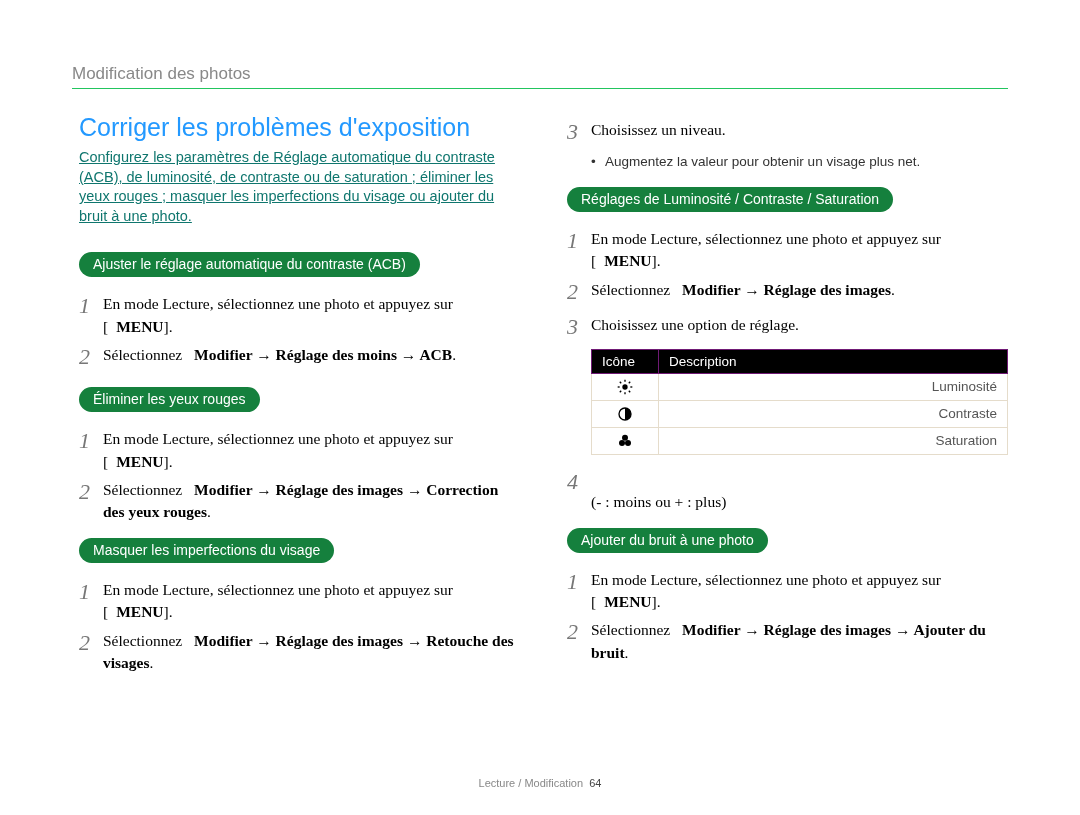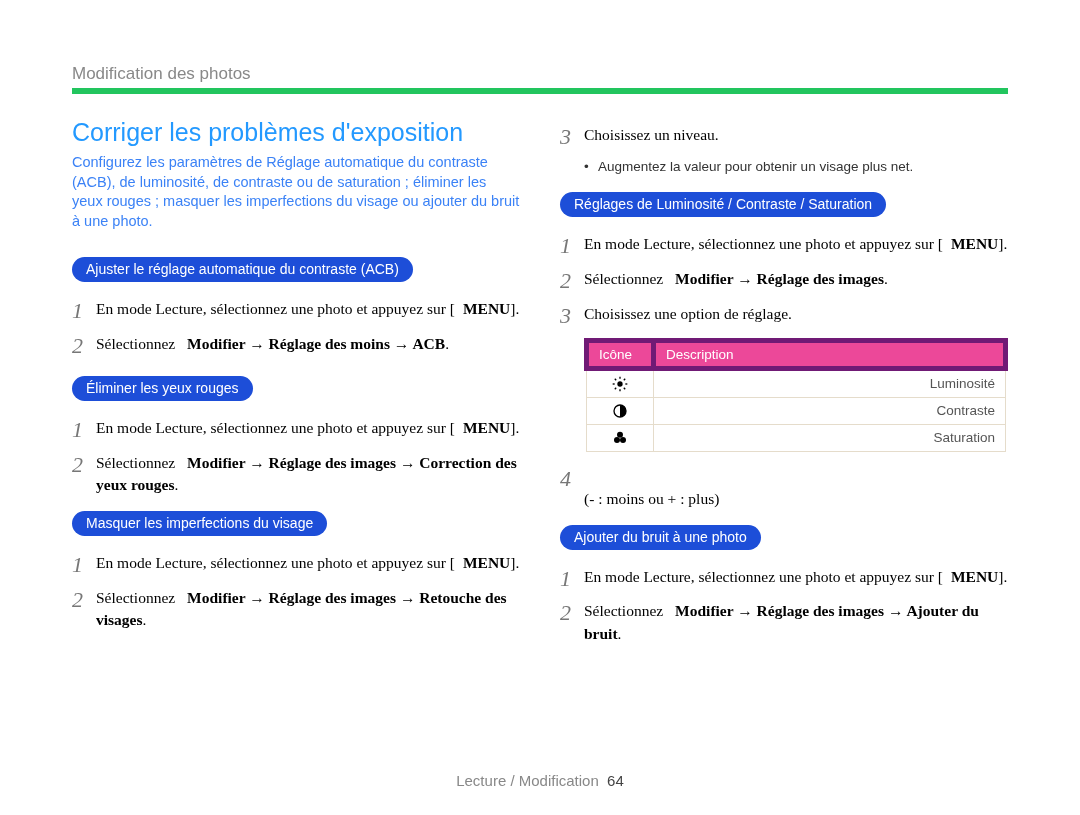--- a/index.html
+++ b/index.html
@@ -14,47 +14,49 @@
     width: 1080px;
     height: 815px;
     box-sizing: border-box;
     padding: 64px 72px 30px 72px;
     position: relative;
   }
   .header {
     font-size: 17px;
     color: #888;
     font-weight: 400;
-    border-bottom: 6px solid #22c55e;
+    border-bottom: 1px solid #22c55e;
     padding-bottom: 4px;
     margin-bottom: 24px;
   }
   .columns {
     display: flex;
     gap: 40px;
   }
   .col {
     flex: 1;
     min-width: 0;
+    margin-left: 7px;
   }
   .section-title {
     font-size: 25px;
     color: #2399ff;
     font-weight: 400;
     margin: 0 0 6px 0;
   }
   .intro {
     font-size: 14.5px;
-    color: #3b82f6;
+    color: #0f766e;
     line-height: 1.35;
     margin-bottom: 18px;
+    text-decoration: underline;
   }
   .pill {
     display: inline-block;
-    background: #1d4ed8;
+    background: #15803d;
     color: #fff;
     font-size: 14px;
     padding: 4px 14px 5px 14px;
     border-radius: 14px;
     margin: 8px 0 10px 0;
   }
   .step {
     display: flex;
     align-items: flex-start;
     font-size: 15.5px;
@@ -88,48 +90,48 @@
   .bold {
     font-weight: 700;
     padding-left: 8px;
   }
   table.icon-table {
     border-collapse: collapse;
     margin: 6px 0 14px 24px;
     width: calc(100% - 24px);
   }
   .icon-table th {
-    background: #ec4899;
+    background: #000000;
     color: #fff;
     font-weight: 400;
     font-size: 13.5px;
     text-align: left;
     padding: 4px 10px;
-    border: 5px solid #701a75;
+    border: 1px solid #701a75;
   }
   .icon-table td {
     font-size: 13.5px;
     color: #555;
     padding: 4px 10px;
     border: 1px solid #e5dccb;
     text-align: right;
   }
   .icon-table td.icon-cell {
     width: 46px;
     text-align: center;
     color: #000;
     font-size: 16px;
   }
   .footer {
     position: absolute;
     bottom: 26px;
     left: 0;
     width: 100%;
     text-align: center;
-    font-size: 15px;
+    font-size: 11px;
     color: #888;
   }
   .footer .pg {
     color: #444;
   }
   .icon-svg {
     width: 16px;
     height: 16px;
     vertical-align: middle;
   }

